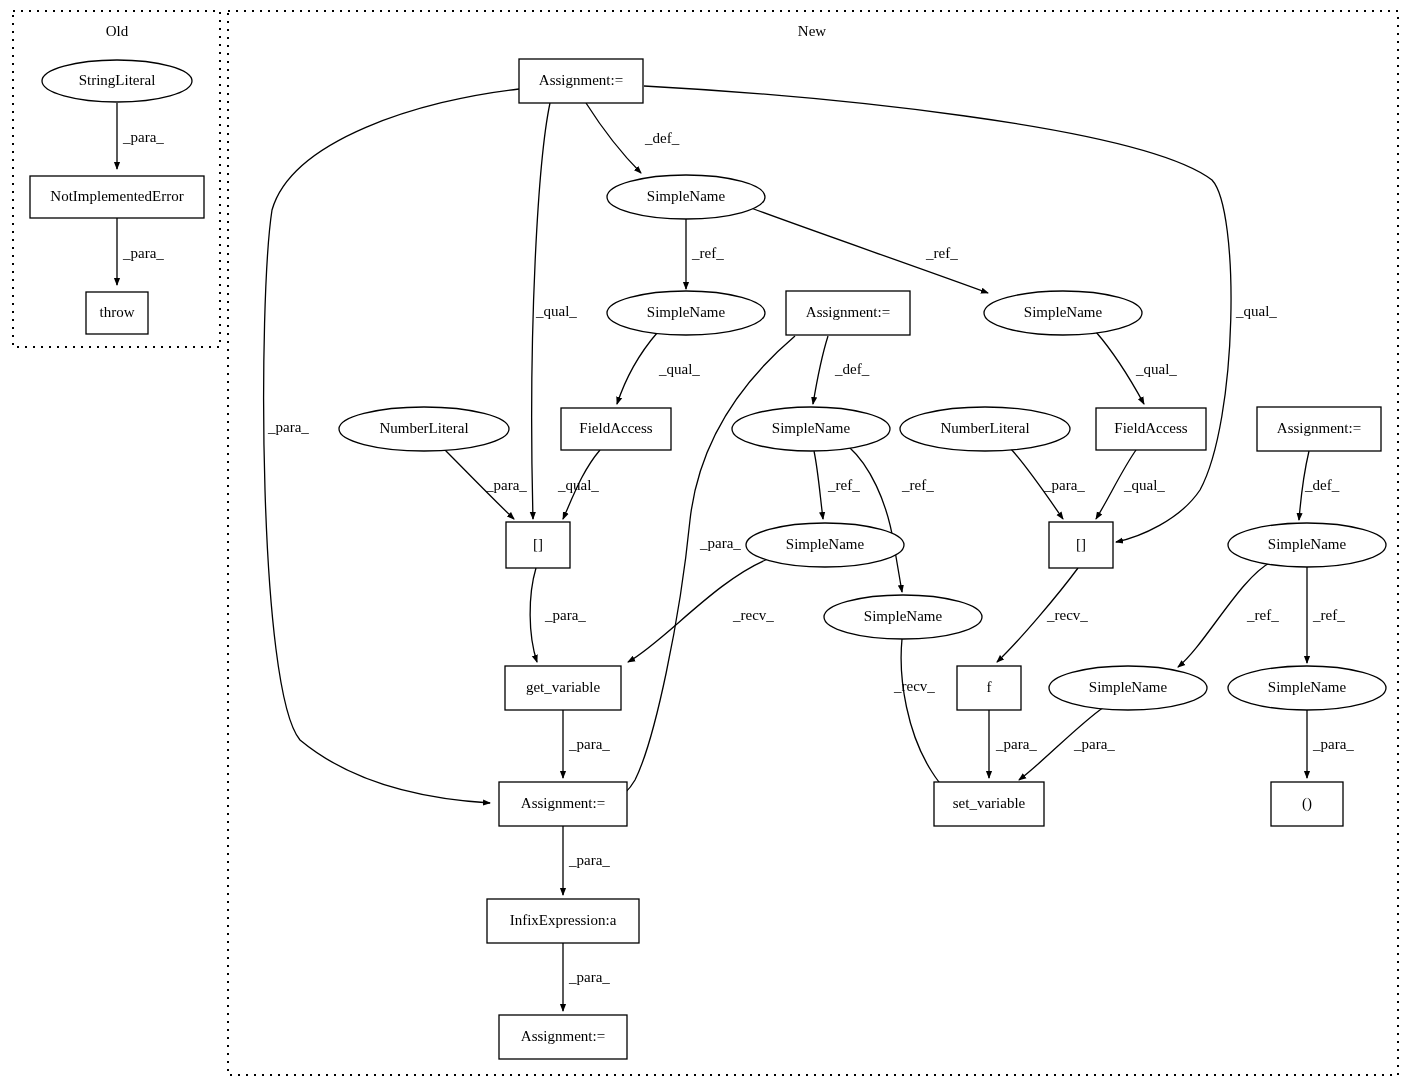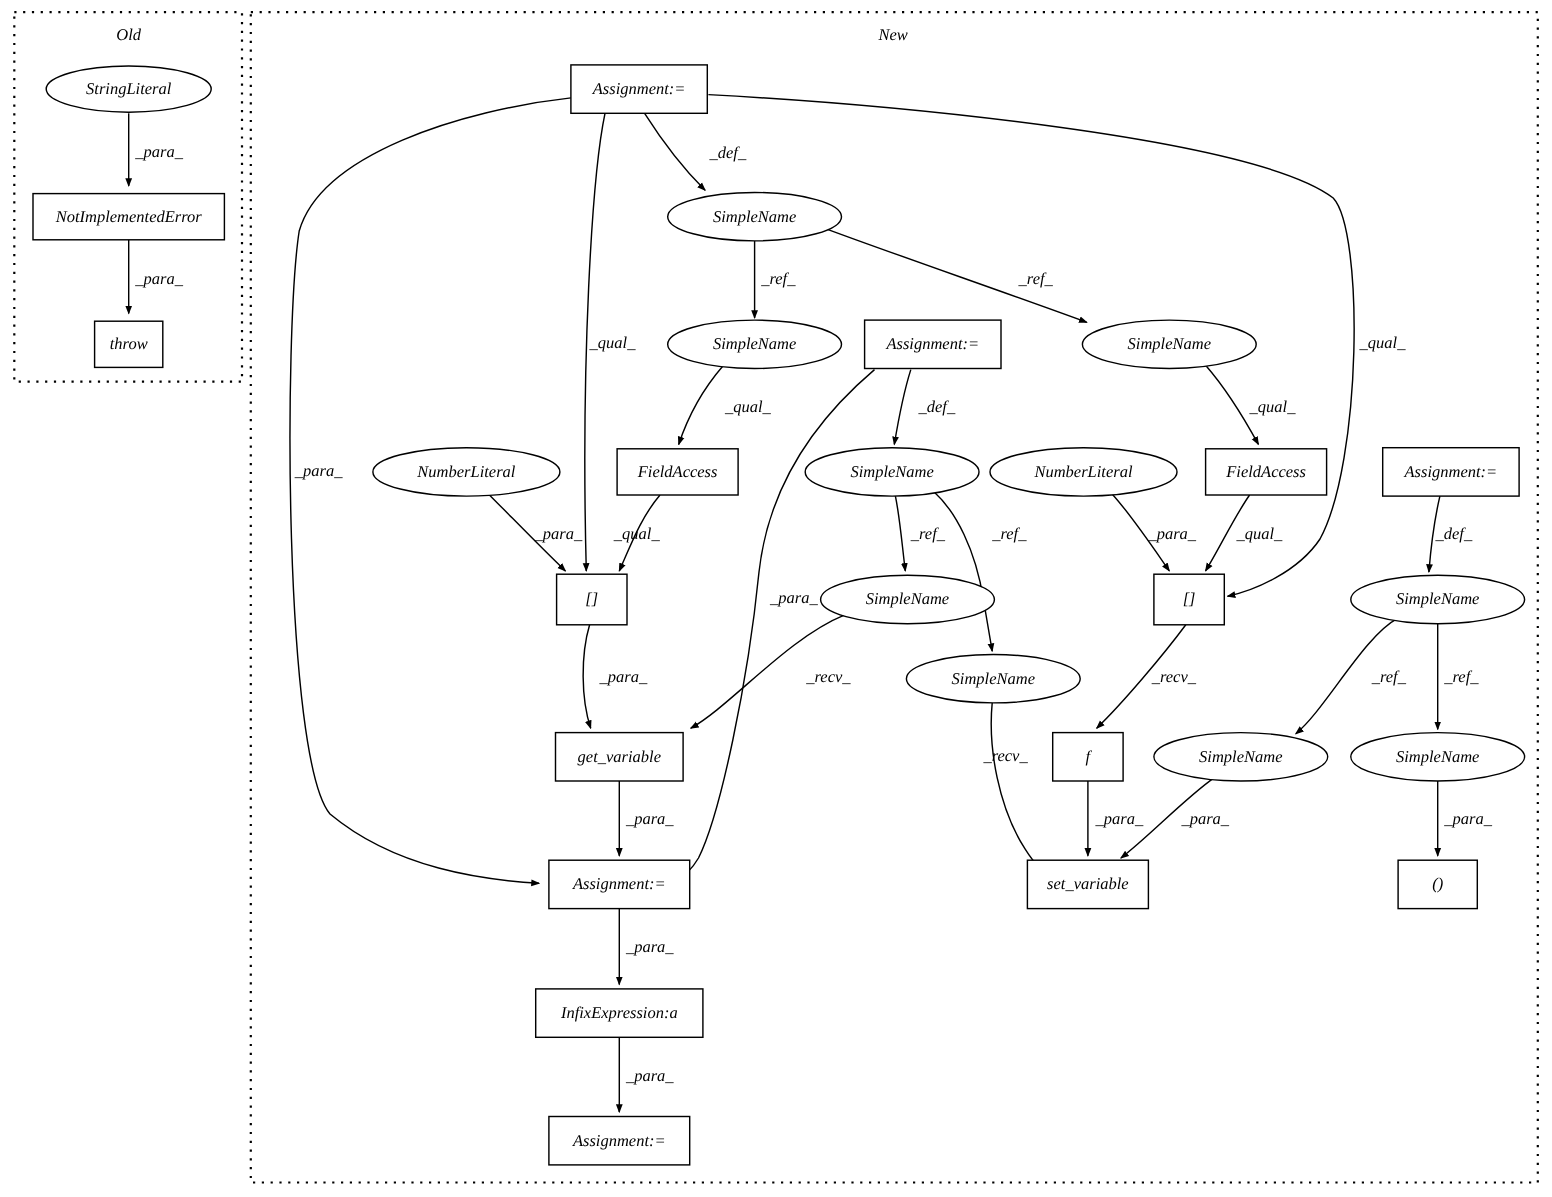--- a/index.html
+++ b/index.html
@@ -10,21 +10,20 @@
   body {
     width: 1411px;
     height: 1088px;
     font-family: "Liberation Serif", serif;
     overflow: hidden;
   }
   #graph-root {
     position: relative;
     width: 1411px;
     height: 1088px;
-    font-style: italic;
   }
   svg#graph-canvas {
     display: block;
     width: 1411px;
     height: 1088px;
   }
   .cluster-border {
     fill: none;
     stroke: #000000;
     stroke-width: 2;

